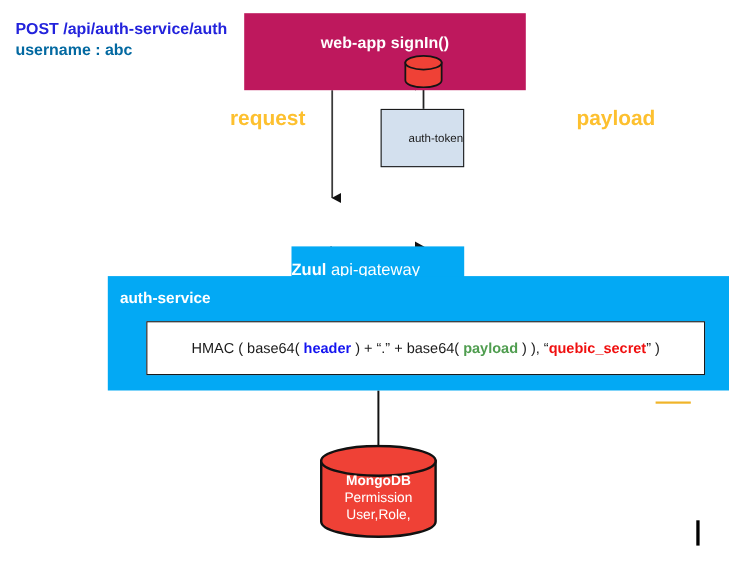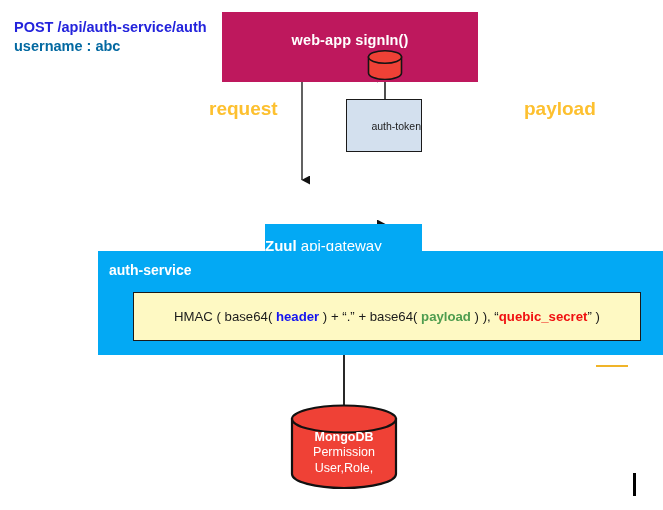--- a/index.html
+++ b/index.html
@@ -145,21 +145,21 @@
     color: #ffffff;
     font-size: 14px;
     font-weight: bold;
   }
   .formula-box {
     position: absolute;
     left: 35px;
     top: 41px;
     width: 506px;
     height: 47px;
-    background: #fef9c3;
+    background: #ffffff;
     border: 1.4px solid #1a1a1a;
     display: flex;
     align-items: center;
     justify-content: center;
   }
   .formula-text {
     font-size: 13.2px;
     color: #1b1b1b;
     white-space: nowrap;
   }

